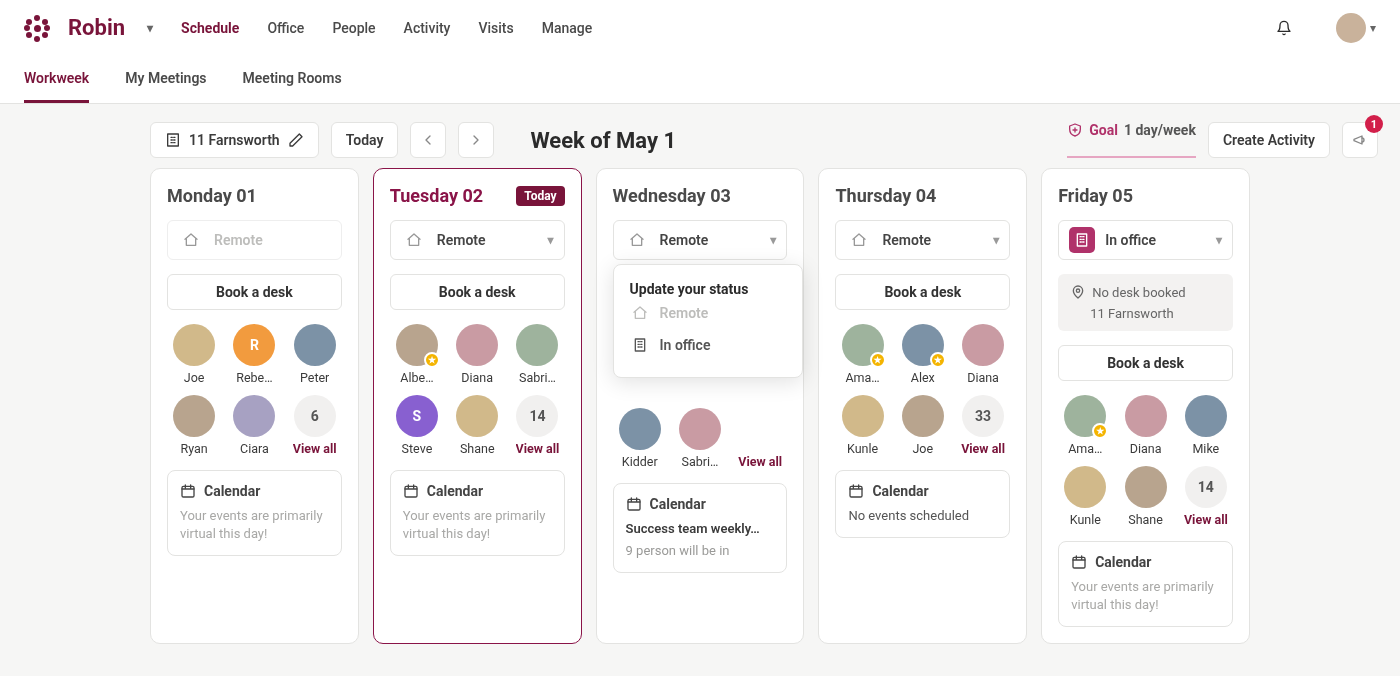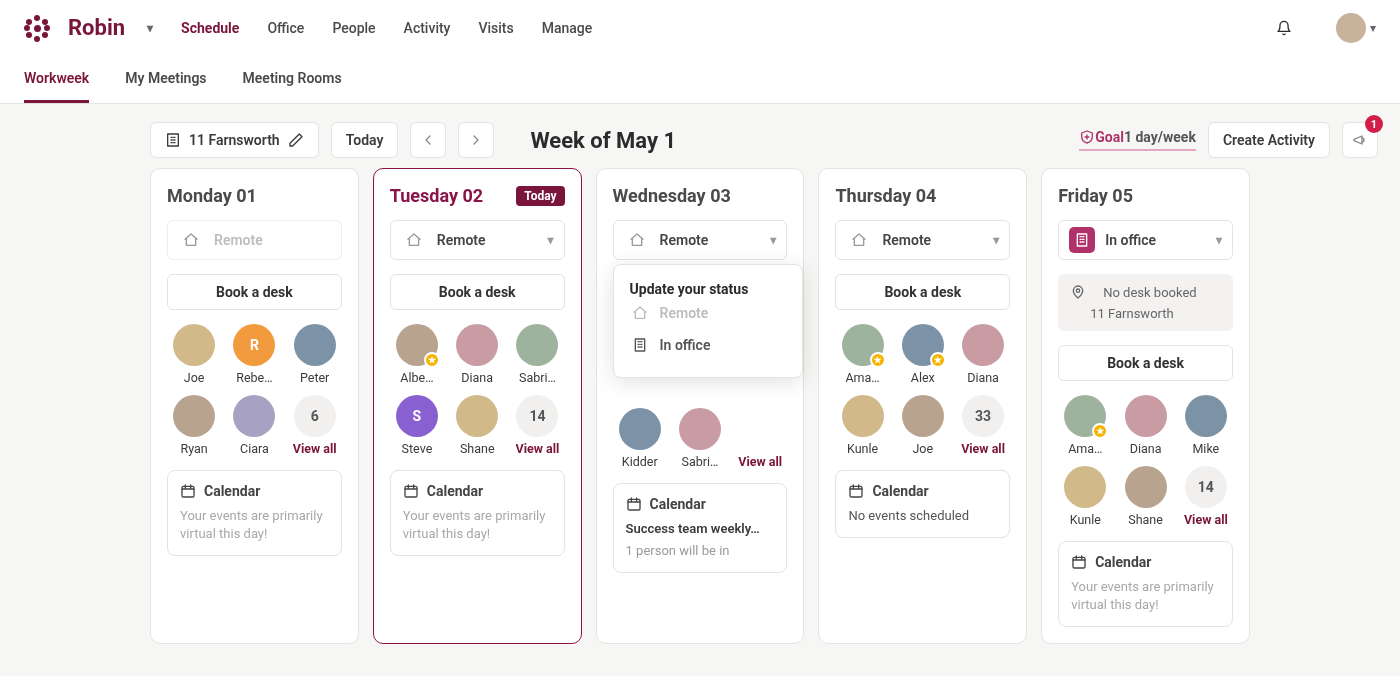--- a/index.html
+++ b/index.html
@@ -43,21 +43,21 @@
 .subtabs{display:flex;gap:36px;background:var(--white);padding:0 24px;border-bottom:1px solid var(--border)}
 .subtabs div{padding:14px 0;font-weight:600;color:#4a4a4a;cursor:pointer;border-bottom:3px solid transparent}
 .subtabs div.active{color:var(--maroon);border-bottom-color:var(--maroon)}
 
 
 .toolbar{display:flex;align-items:center;padding:18px 22px 10px 150px;gap:12px}
 .chip{display:inline-flex;align-items:center;gap:8px;height:36px;padding:0 14px;border:1px solid var(--border);border-radius:6px;background:var(--white);cursor:pointer;font-weight:600;color:#3b3b3b}
 .chip.icononly{width:36px;padding:0;justify-content:center;color:#888}
 .weektitle{font-size:22px;font-weight:700;margin-left:24px}
 .toolbar .spacer{flex:1}
-.goal{display:inline-flex;align-items:flex-start;gap:0;font-weight:700;color:#555;border-bottom:2px solid #e6a6c2;padding-bottom:4px;cursor:pointer}
+.goal{display:inline-flex;align-items:flex-start;gap:6px;font-weight:700;color:#555;border-bottom:2px solid #e6a6c2;padding-bottom:18px;cursor:pointer}
 .goal .g1{color:var(--pink)}
 .badgebtn{position:relative}
 .badgebtn .badge{position:absolute;right:-6px;top:-8px;width:18px;height:18px;border-radius:50%;background:#d21f4a;color:#fff;font-size:11px;font-weight:700;display:flex;align-items:center;justify-content:center}
 
 
 .week{display:flex;gap:14px;padding:0 150px 30px}
 .daycard{flex:1;min-width:0;background:var(--white);border:1px solid var(--border);border-radius:10px;padding:16px;display:flex;flex-direction:column;gap:14px}
 .daycard.today{border:1.5px solid var(--maroon2)}
 .dayhead{display:flex;align-items:flex-end;justify-content:space-between}
 .dayname{font-size:18px;font-weight:700;color:#4a4a4a}
@@ -359,21 +359,21 @@
       </div>
       <div class="calcard">
         <div class="calhead">
           <svg class="ic" viewBox="0 0 24 24">
             <rect x="3" y="5" width="18" height="16" rx="2"></rect>
             <path d="M3 9h18M8 3v4M16 3v4"></path>
           </svg>
           <span>Calendar</span>
         </div>
         <div class="caltxt dark">Success team weekly…</div>
-        <div class="caltxt sub">1 person will be in</div>
+        <div class="caltxt sub">9 person will be in</div>
       </div>
     </div>
     <div class="daycard">
       <div class="dayhead">
         <div class="dayname">Thursday 04</div>
       </div>
       <div class="status ">
         <div class="iconbox">
           <svg class="ic" viewBox="0 0 24 24">
             <path d="M3 11l9-8 9 8"></path>
@@ -433,21 +433,21 @@
         <div class="iconbox">
           <svg class="ic" viewBox="0 0 24 24">
             <rect x="5" y="3" width="14" height="18"></rect>
             <path d="M9 7h2M13 7h2M9 11h2M13 11h2M9 15h2M13 15h2"></path>
           </svg>
         </div>
         <span>In office</span>
         <span class="caret">▾</span>
       </div>
       <div class="nodesk">
-        <div style="display:flex;align-items:center;gap:17px">
+        <div style="display:flex;align-items:center;gap:6px">
           <svg class="ic" viewBox="0 0 24 24">
             <path d="M12 21s-7-6-7-11a7 7 0 0114 0c0 5-7 11-7 11z"></path>
             <circle cx="12" cy="10" r="2.5"></circle>
           </svg>
           <span>No desk booked</span>
         </div>
         <div class="r2">11 Farnsworth</div>
       </div>
       <div class="btn">Book a desk</div>
       <div class="people">

